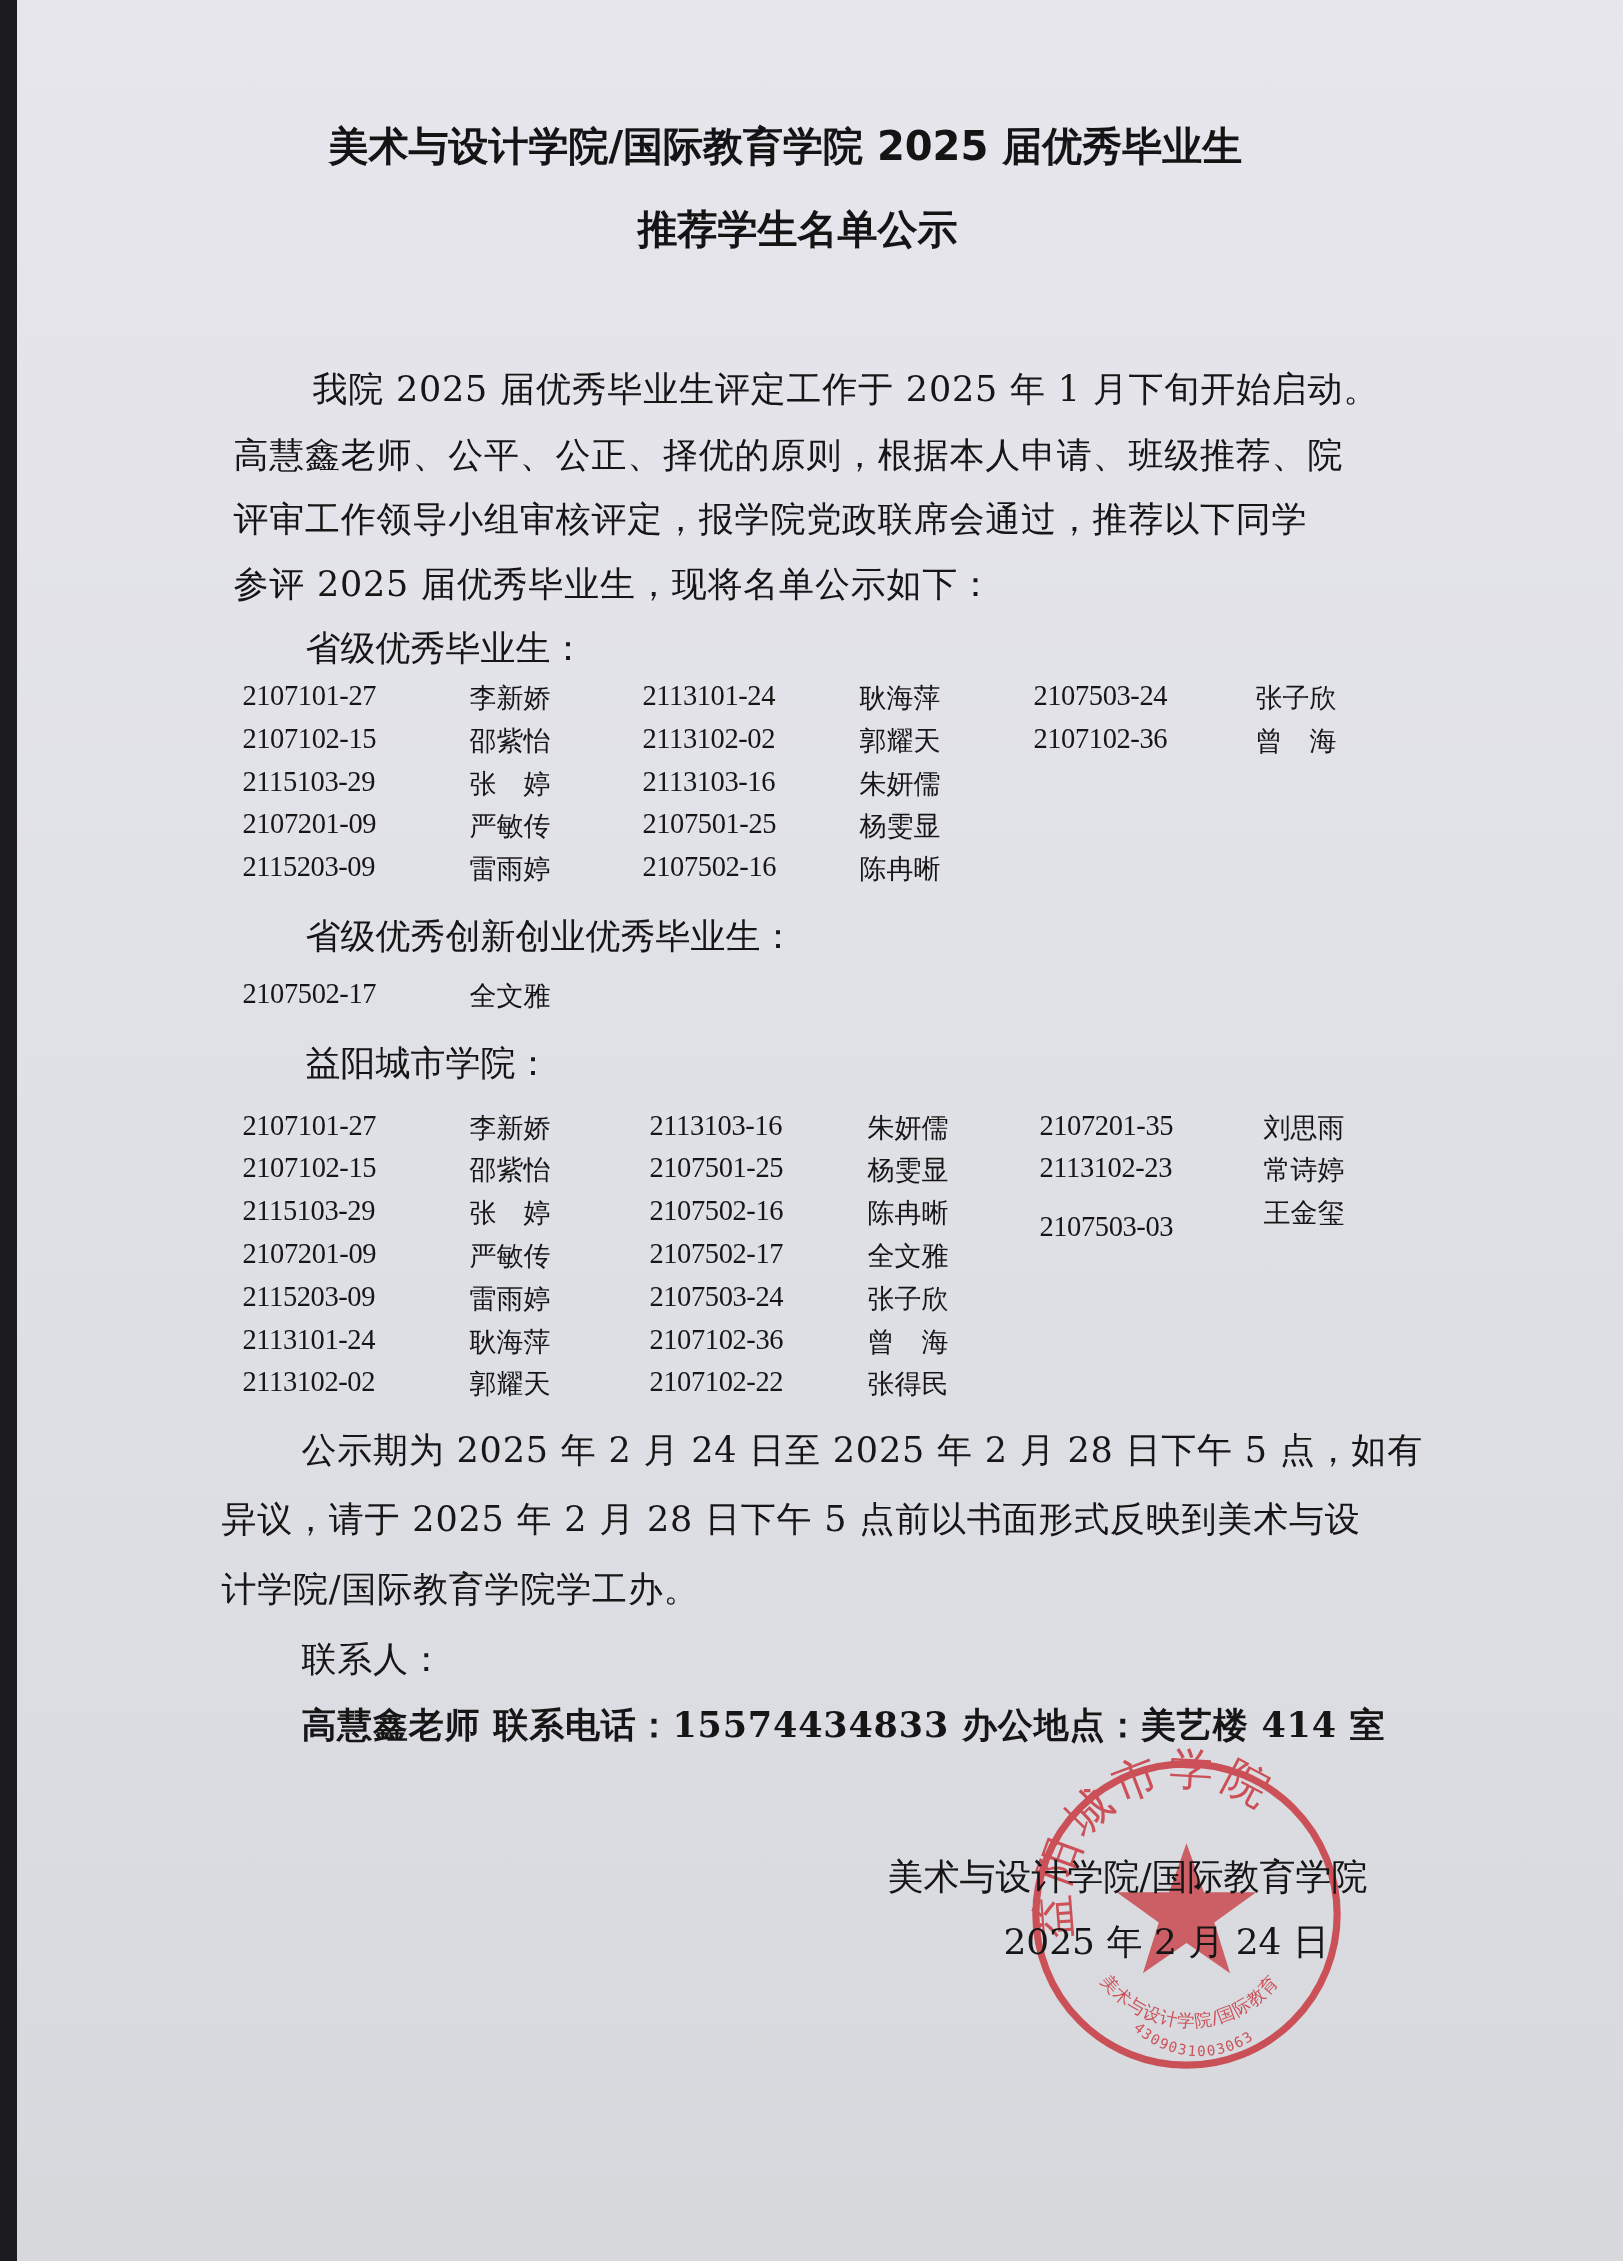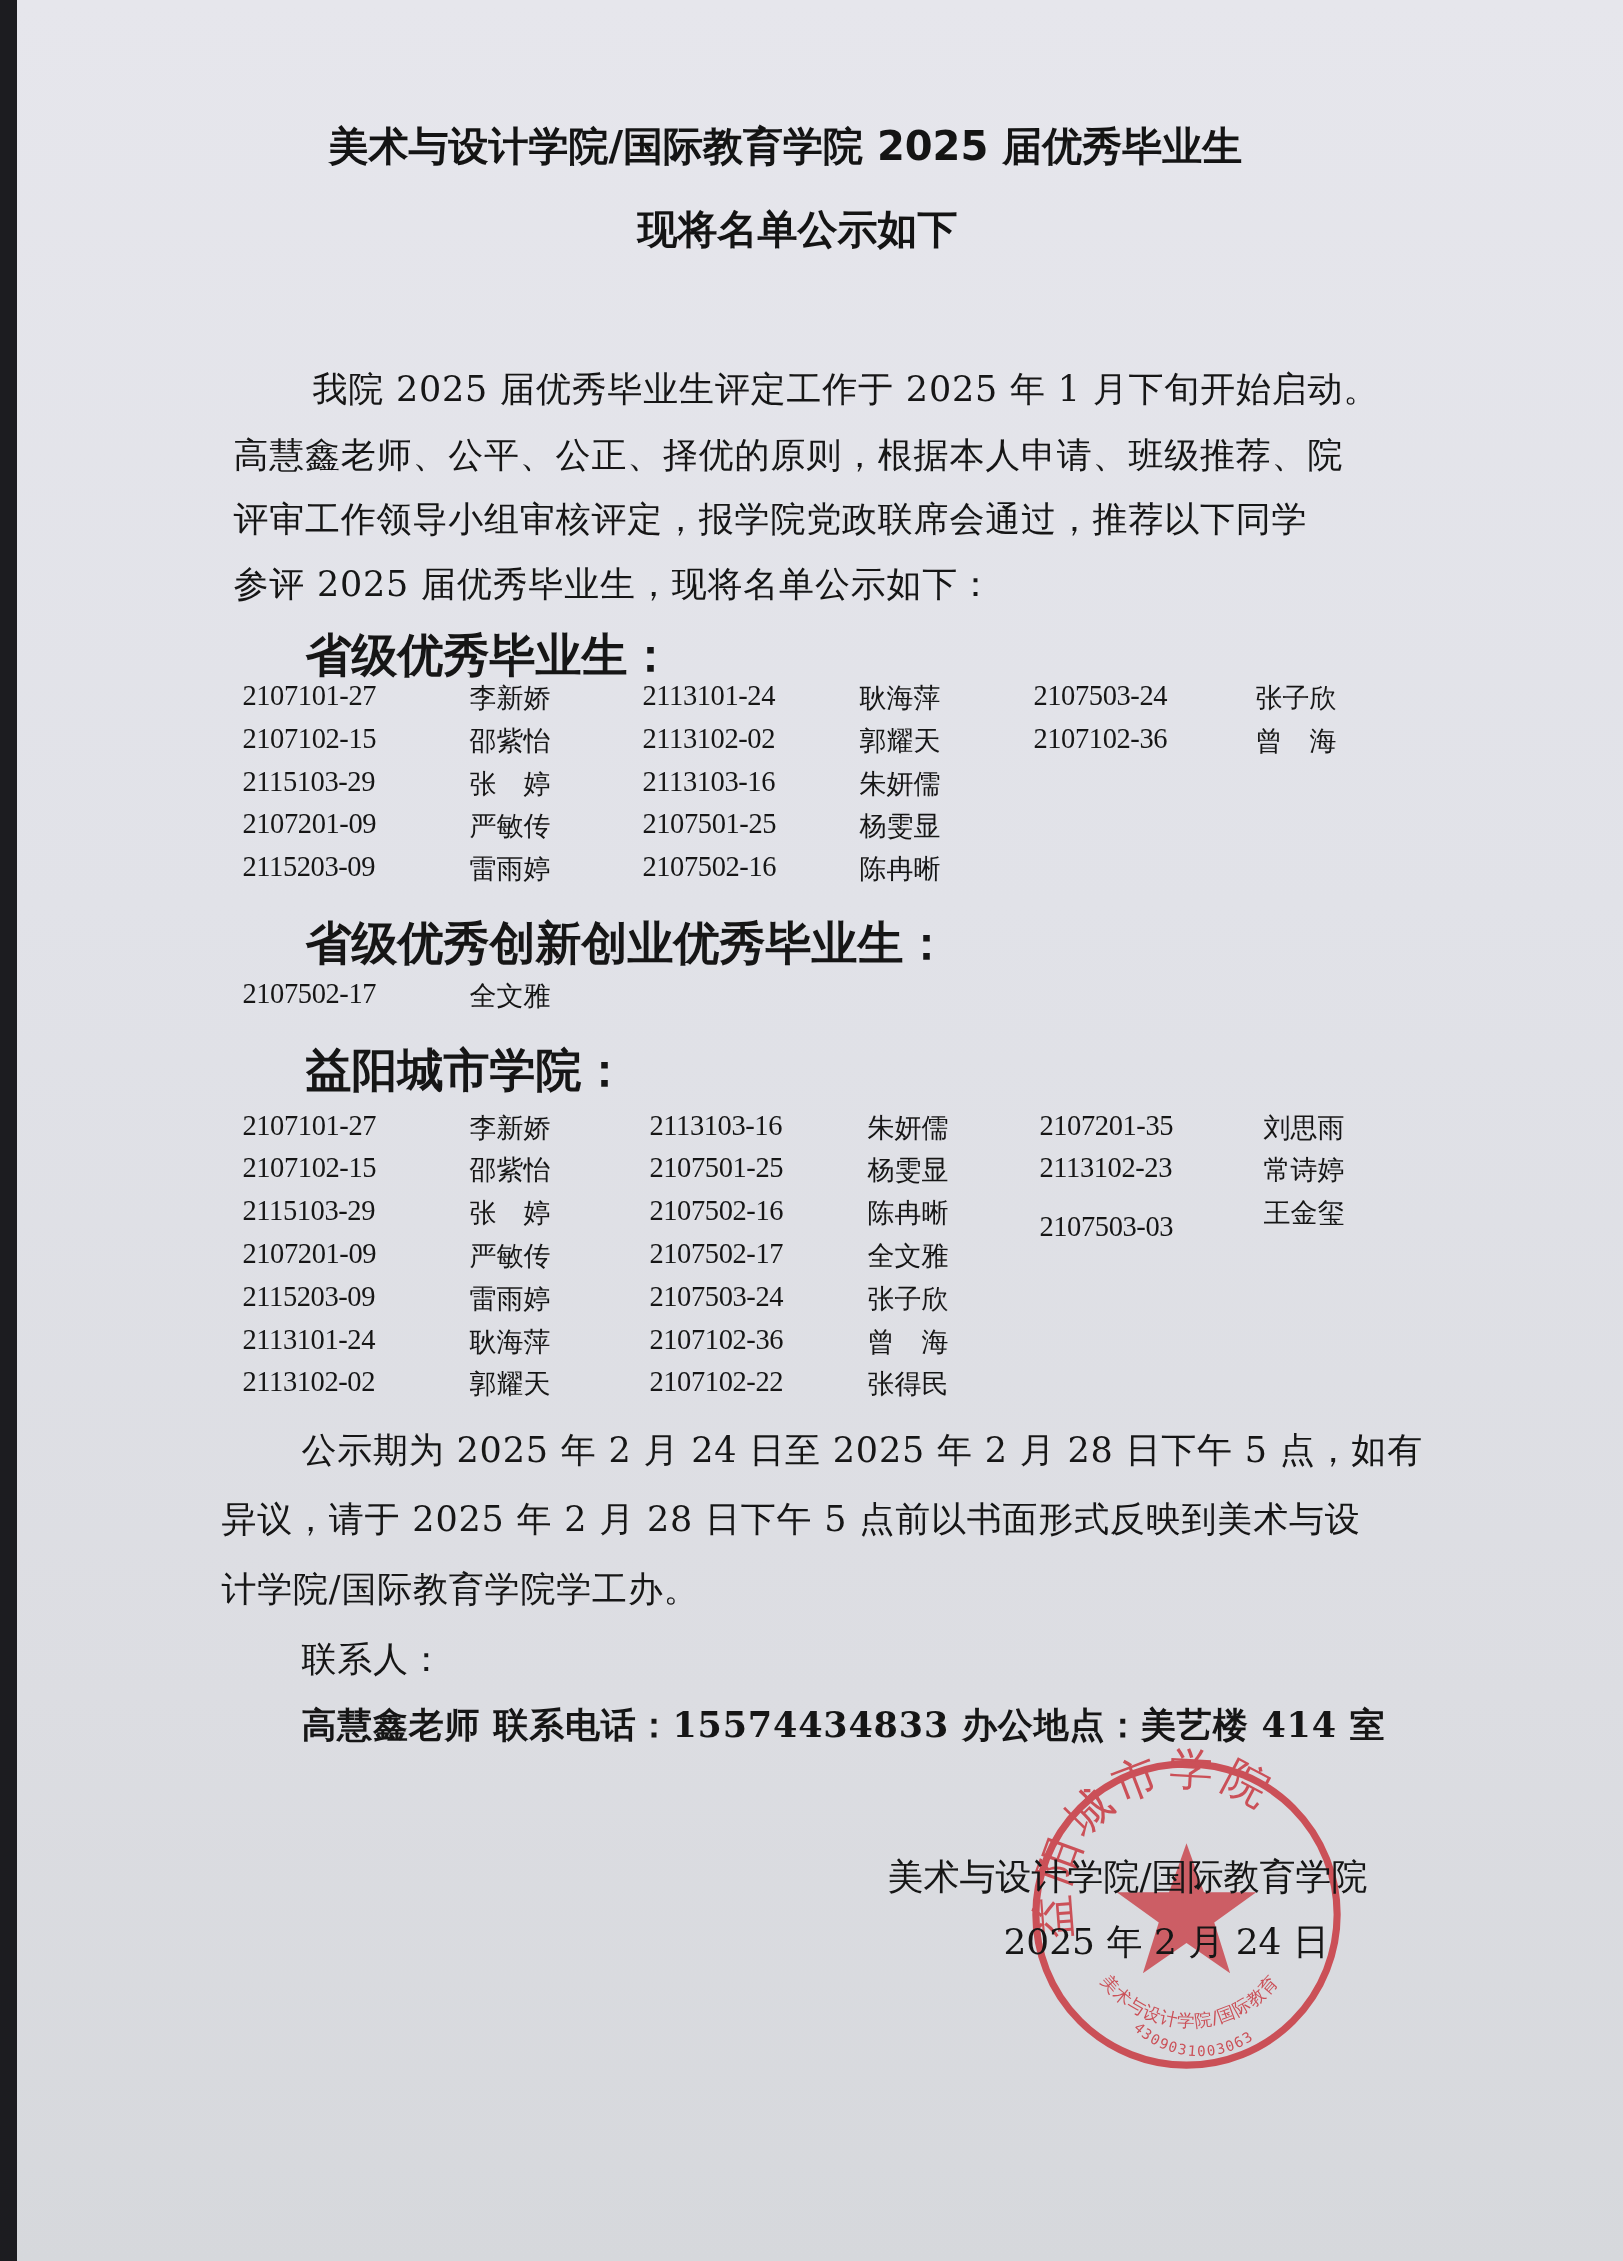--- a/index.html
+++ b/index.html
@@ -14,36 +14,36 @@
       position: absolute; left: 17.4px; top: 0; width: 1606px; height: 2261px;
       background: linear-gradient(180deg, #e6e6ec 0%, #e1e2e8 40%, #dcdde2 75%, #d6d8dc 100%);
       overflow: hidden;
     }
     .abs { position: absolute; white-space: nowrap; }
     .title {
       font-family: "DejaVu Sans", "Liberation Sans", sans-serif;
       font-weight: bold; font-size: 40px; color: #141414;
     }
     .body-text { font-size: 35px; letter-spacing: 0.8px; }
-    .section { font-size: 46px; font-weight: bold; }
+    .section { font-size: 35px; }
     .cell { font-size: 27px; }
     .cell.id { font-family: "Liberation Serif", "DejaVu Serif", serif; font-size: 28.5px; letter-spacing: -0.4px; }
     .stamp {
       position: absolute; left: 1003px; top: 1748px; width: 333px; height: 333px;
       opacity: 0.82;
     }
     .sig { font-size: 36px; }
   </style>
 </head>
 <body>
 
 <div class="paper">
 
   <div class="abs title" style="left:311px; top:119px;">美术与设计学院/国际教育学院 2025 届优秀毕业生</div>
-  <div class="abs title" style="left:620px; top:202px;">现将名单公示如下</div>
+  <div class="abs title" style="left:620px; top:202px;">推荐学生名单公示</div>
 
   <div class="abs body-text" style="left:295px; top:366px;">我院 2025 届优秀毕业生评定工作于 2025 年 1 月下旬开始启动。</div>
   <div class="abs body-text" style="left:216px; top:432px;">高慧鑫老师、公平、公正、择优的原则，根据本人申请、班级推荐、院</div>
   <div class="abs body-text" style="left:216px; top:496px;">评审工作领导小组审核评定，报学院党政联席会通过，推荐以下同学</div>
   <div class="abs body-text" style="left:216px; top:561px;">参评 2025 届优秀毕业生，现将名单公示如下：</div>
 
   <div class="abs section" style="left:288px; top:625px;">省级优秀毕业生：</div>
 
   <div>
     <div class="abs cell id" style="left:225px; top:680px;">2107101-27</div>

